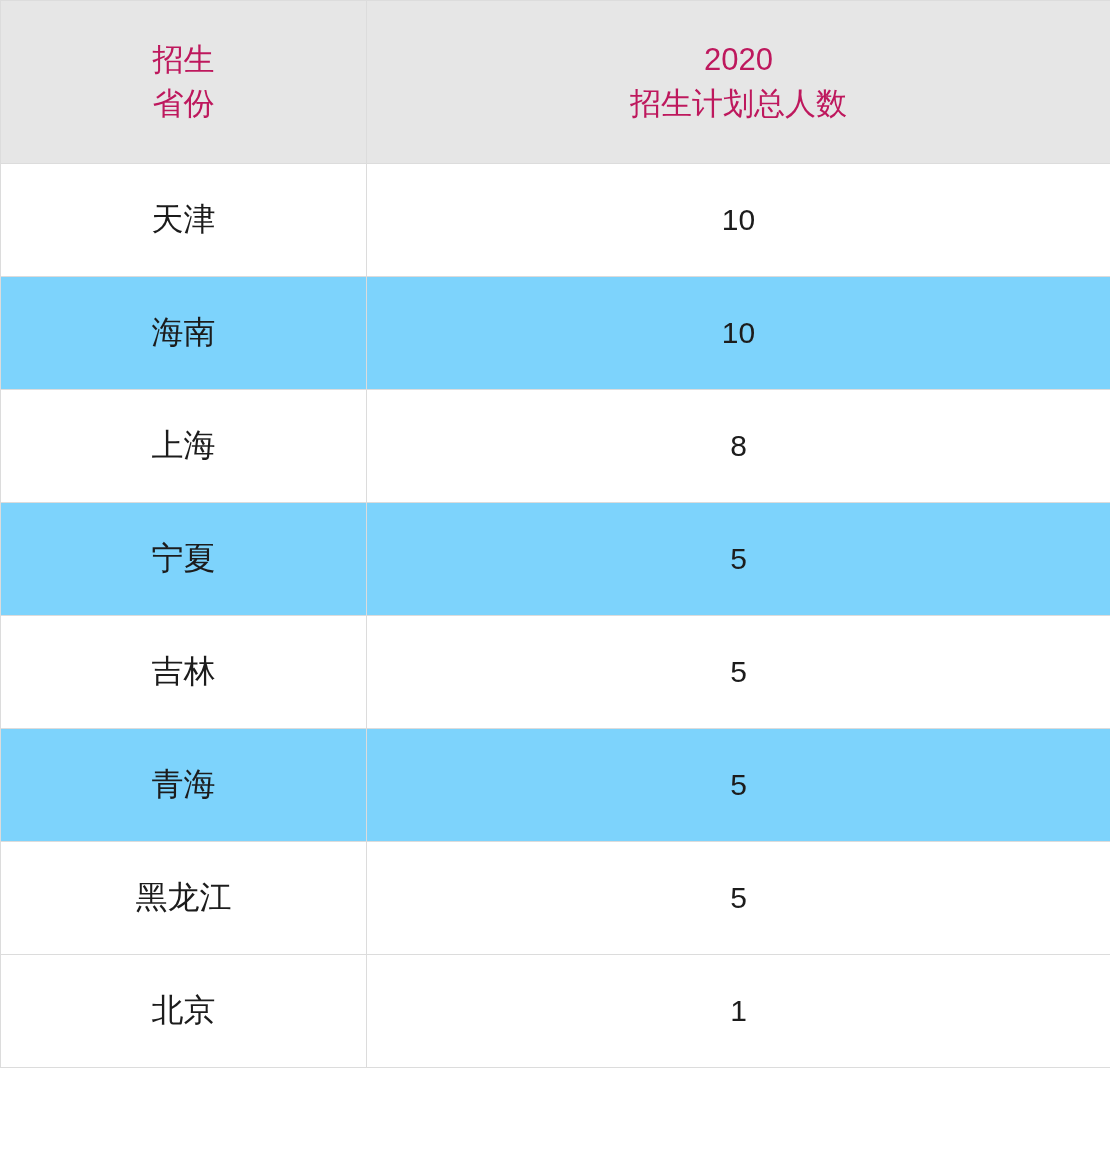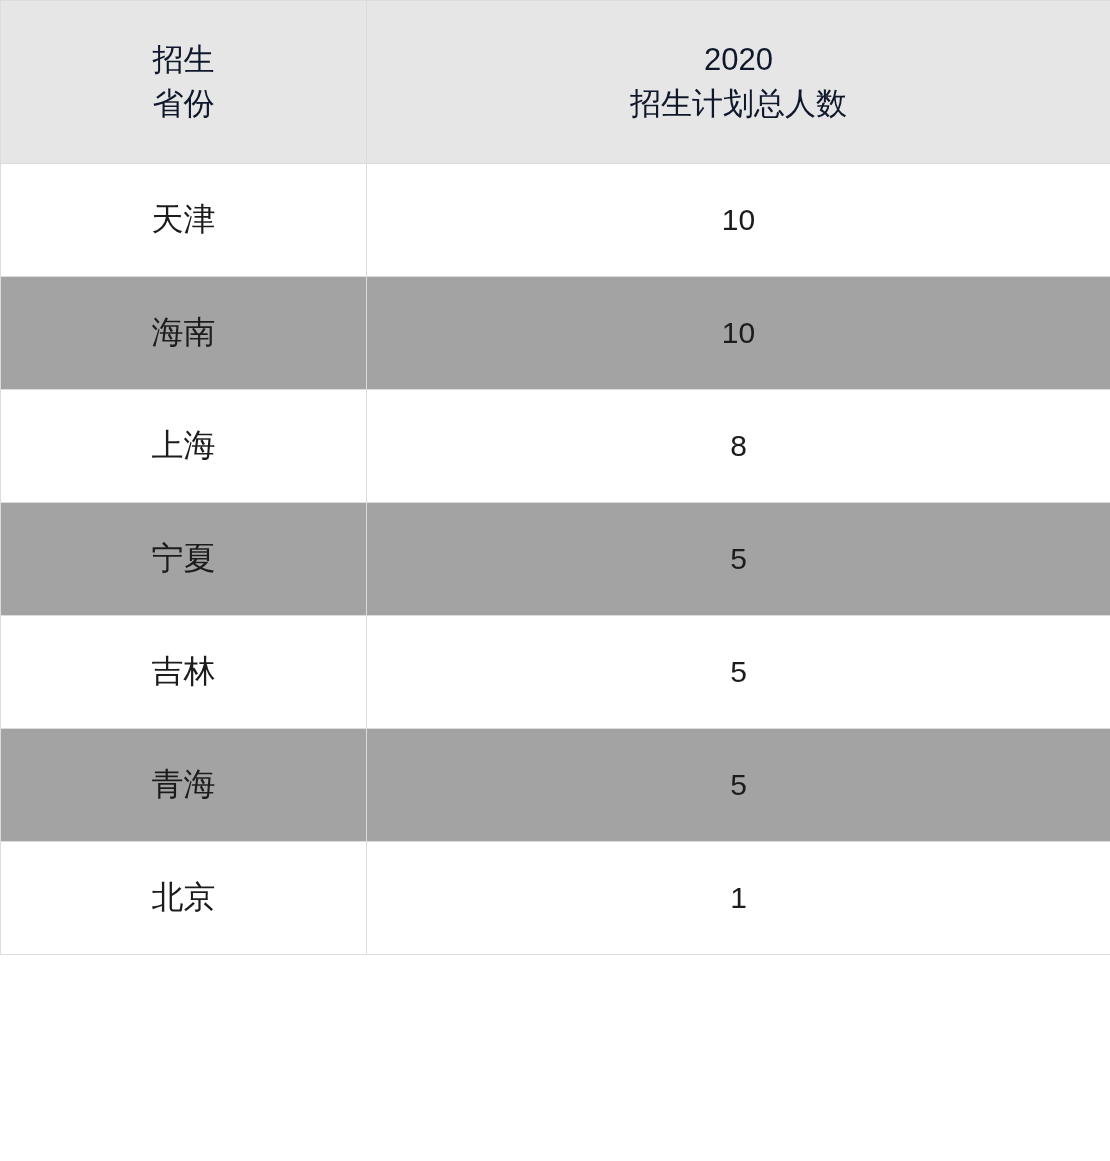--- a/index.html
+++ b/index.html
@@ -27,35 +27,35 @@
     border: 1px solid #dcdcdc;
     text-align: center;
     vertical-align: middle;
     font-weight: normal;
   }
   table.plan-table thead th {
     background: #e6e6e6;
     height: 160px;
     font-size: 31px;
     line-height: 44px;
-    color: #0f172a;
+    color: #be185d;
   }
   table.plan-table thead th .hdr-line {
     display: block;
   }
   table.plan-table tbody td {
     height: 110px;
     font-size: 32px;
     color: #1c1c1c;
   }
   table.plan-table tbody tr.row-odd td {
     background: #ffffff;
   }
   table.plan-table tbody tr.row-even td {
-    background: #a3a3a3;
+    background: #7dd3fc;
     margin-left: 36px;
   }
   table.plan-table tbody td.value-cell {
     font-family: "Liberation Sans", "DejaVu Sans", sans-serif;
     font-size: 30px;
   }
 </style>
 </head>
 <body>
 
@@ -95,17 +95,21 @@
     </tr>
     <tr class="row-odd">
       <td>吉林</td>
       <td class="value-cell">5</td>
     </tr>
     <tr class="row-even">
       <td>青海</td>
       <td class="value-cell">5</td>
     </tr>
     <tr class="row-odd">
+      <td>黑龙江</td>
+      <td class="value-cell">5</td>
+    </tr>
+    <tr class="row-odd">
       <td>北京</td>
       <td class="value-cell">1</td>
     </tr>
   </tbody>
 </table>
 
 </body></html>

